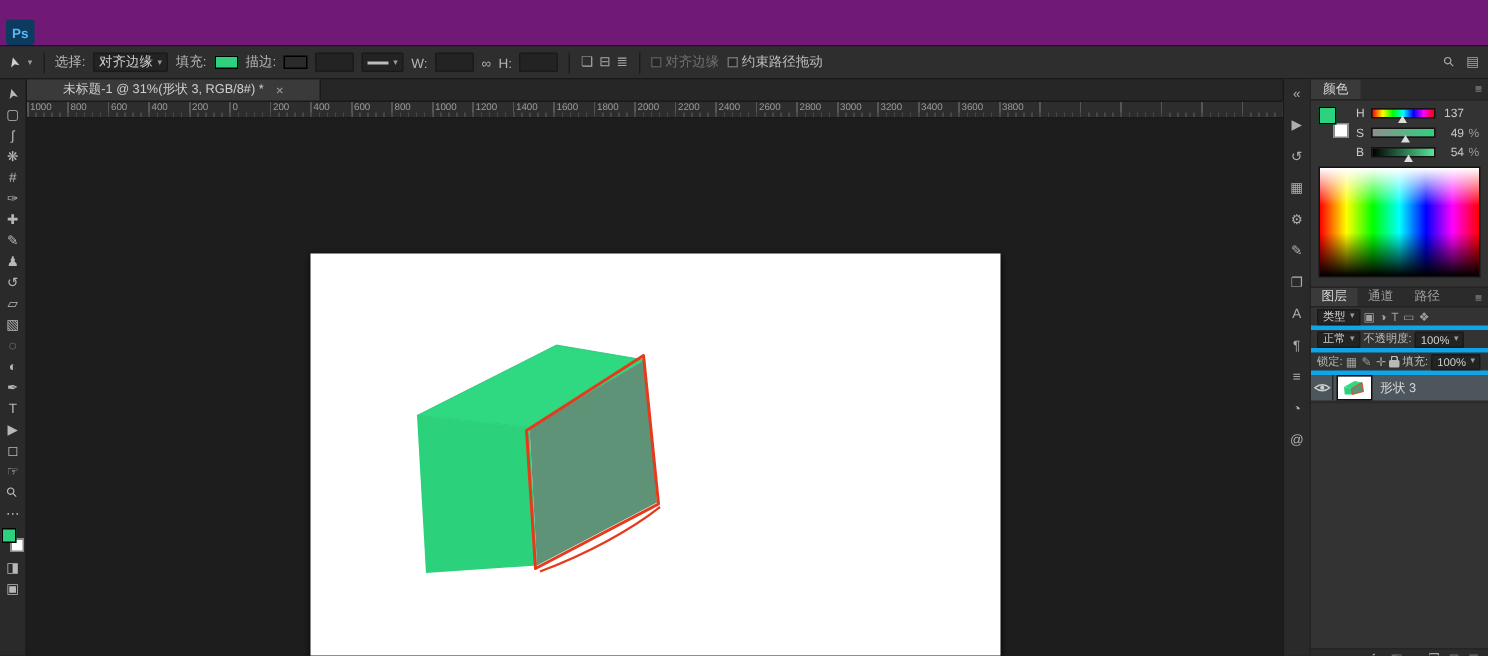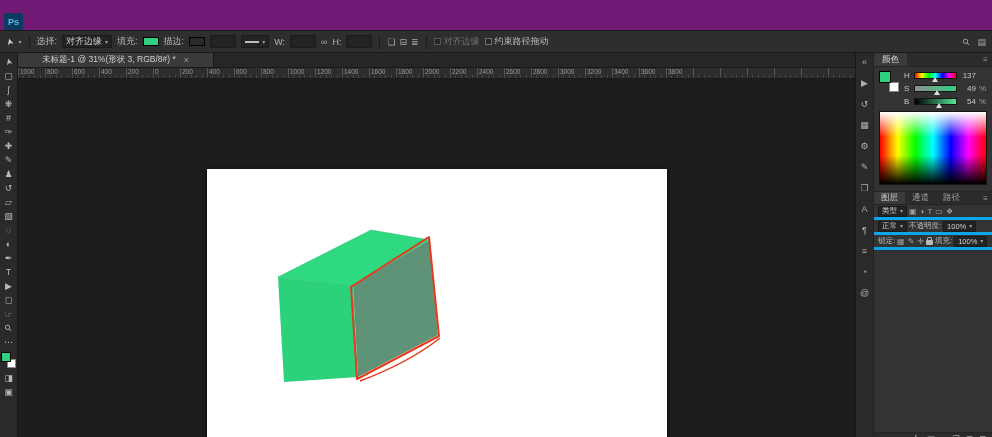--- a/index.html
+++ b/index.html
@@ -427,20 +427,37 @@
               <span class="filter-icon" data-name="lock-position-icon">✛</span>
             </span>
           <span class="lock-icon" data-name="lock-all-icon"></span>
           <span data-name="fill-opacity-label">填充:</span>
           <span class="ob-box" data-name="fill-opacity-dropdown">
             <span data-name="fill-opacity-value">100%</span>
             <span class="caret" data-name="chevron-down-icon">▾</span>
           </span>
         </div>
         <div class="layer-list" data-name="layer-list">
+          <div class="layer-row selected" data-name="layer-row-shape-3">
+            <span class="eye-cell" data-name="visibility-toggle">
+              <svg width="11" height="7" viewBox="0 0 11 7" data-name="eye-icon">
+                <path d="M.5 3.5 Q5.5 -.5 10.5 3.5 Q5.5 7.5 .5 3.5Z" fill="none" stroke="#cfcfcf" stroke-width="1"></path>
+                <circle cx="5.5" cy="3.5" r="1.4" fill="#cfcfcf"></circle>
+              </svg>
+            </span>
+            <span class="thumb-cell" data-name="thumbnail-cell">
+              <svg class="layer-thumb" width="22" height="15" viewBox="0 0 22 15" data-name="layer-thumbnail">
+                <rect x="0" y="0" width="22" height="15" fill="#ffffff"></rect>
+                <polygon points="4,7 11,3 16,4 9,8" fill="#2fd982"></polygon>
+                <polygon points="4,7 9,8 9.5,12 4.5,12" fill="#2bd17b"></polygon>
+                <polygon points="9,8 16,4 17,10 9.5,12" stroke-width="0.6" fill="#5f9377" stroke="#e63a1c"></polygon>
+              </svg>
+            </span>
+            <span class="layer-name" data-name="layer-name">形状 3</span>
+          </div>
         </div>
         <div class="layer-empty" data-name="layer-list-empty-space"></div>
         <div class="bottom-row" data-name="layers-panel-buttons">
             <span class="bottom-btn" data-name="link-layers-icon">∞</span>
             <span class="bottom-btn" data-name="layer-style-icon">fx</span>
             <span class="bottom-btn" data-name="add-mask-icon">◧</span>
             <span class="bottom-btn" data-name="adjustment-layer-icon">◑</span>
             <span class="bottom-btn" data-name="new-group-icon">❐</span>
             <span class="bottom-btn" data-name="new-layer-icon">⊞</span>
             <span class="bottom-btn" data-name="delete-layer-icon">⊠</span>

